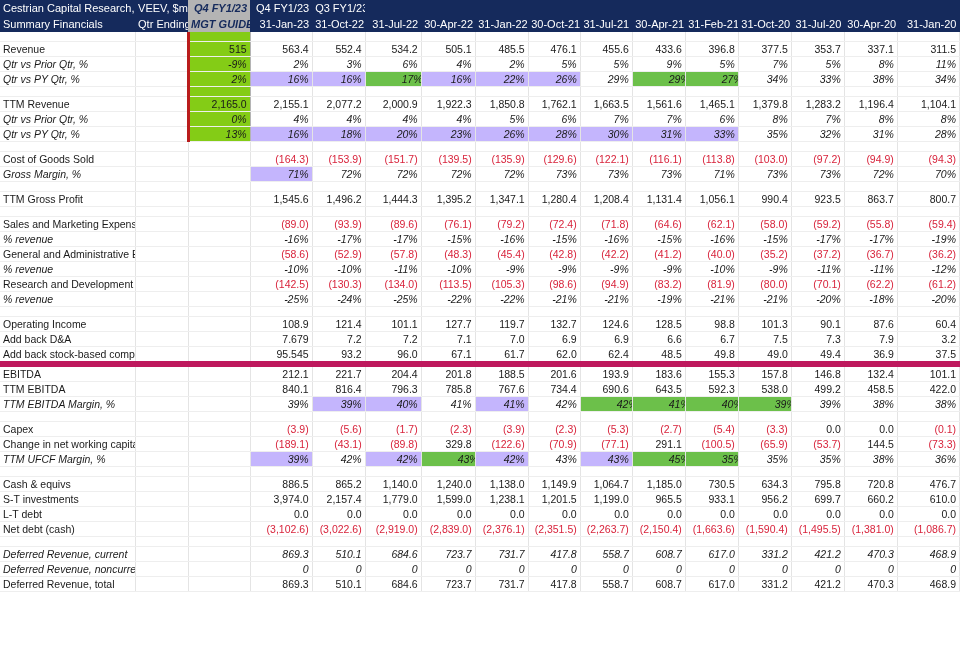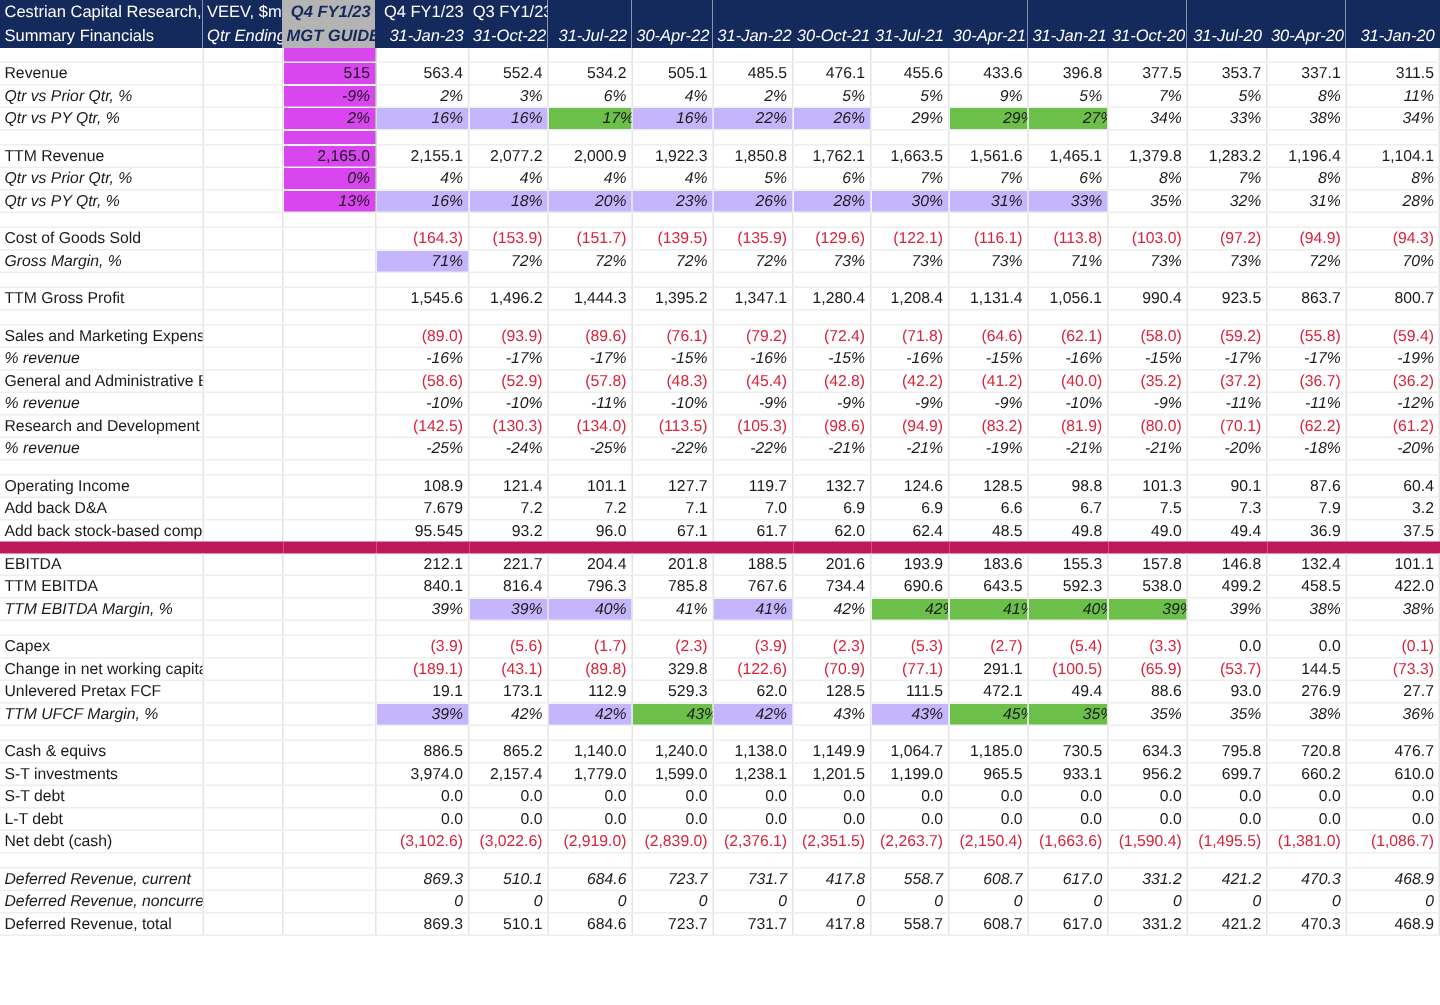--- a/index.html
+++ b/index.html
@@ -1,31 +1,31 @@
 <!DOCTYPE html>
 <html><head>
 <meta charset="utf-8">
 <style>
   html,body{margin:0;padding:0;background:#fff;}
   body{width:960px;height:670px;overflow:hidden;font-family:"Liberation Sans",sans-serif;font-size:10.5px;color:#1a1a1a;position:relative;}
   table{border-collapse:collapse;table-layout:fixed;width:960px;}
   td{padding:0 3px;height:14px;line-height:14px;white-space:nowrap;overflow:hidden;border-right:1px solid #e4e4e4;border-bottom:1px solid #eeeeee;text-align:right;}
   td.lbl{text-align:left;padding-left:3px;}
   td.c2{border-right:1px solid #e4e4e4;}
-  td.g{background:#d946ef;border-left:1px solid #b91c1c;border-right:1px solid #b4b4b4;}
+  td.g{background:#84cc16;border-left:3px solid #b91c1c;border-right:1px solid #b4b4b4;}
   td.g2{border-left:1px solid #666;}
   tr.hdr td{background:#152a5c;color:#fff;height:16px;line-height:16px;border:none;font-size:11px;}
   tr.hdr td.g{background:#b4b4b4;color:#152a5c;font-style:italic;font-weight:bold;}
-  tr.hdr td.it{font-style:italic;}
+  tr.hdr td.it{}
   tr.sp td{height:9px;line-height:9px;}
   .i{font-style:italic;}
   .neg{color:#d8233b;}
   .y{background:#c4b5fd;}
   .gr{background:#6cc04a;padding-left:36px;}
-  tr.tb td{border-top:8px solid #be185d;}
+  tr.tb td{border-top:6px solid #be185d;}
   tr.tb1 td{border-top:1px solid #555;}
 </style>
 </head>
 <body>
 
 <table>
   <colgroup>
     <col style="width:135px">
       <col style="width:53px">
       <col style="width:62px">
@@ -67,21 +67,21 @@
       <td class="it">Qtr Ending</td>
       <td class="g">MGT GUIDE</td>
       <td class="it">31-Jan-23</td>
       <td class="it">31-Oct-22</td>
       <td class="it">31-Jul-22</td>
       <td class="it">30-Apr-22</td>
       <td class="it">31-Jan-22</td>
       <td class="it">30-Oct-21</td>
       <td class="it">31-Jul-21</td>
       <td class="it">30-Apr-21</td>
-      <td class="it">31-Jan-21</td>
+      <td class="it">31-Feb-21</td>
       <td class="it">31-Oct-20</td>
       <td class="it">31-Jul-20</td>
       <td class="it">30-Apr-20</td>
       <td class="it">31-Jan-20</td>
     </tr>
   </thead>
   <tbody id="tbody">
       <tr class="sp">
         <td class="lbl"></td>
         <td></td>
@@ -615,38 +615,20 @@
         <td class="neg">(122.6)</td>
         <td class="neg">(70.9)</td>
         <td class="neg">(77.1)</td>
         <td class="">291.1</td>
         <td class="neg">(100.5)</td>
         <td class="neg">(65.9)</td>
         <td class="neg">(53.7)</td>
         <td class="">144.5</td>
         <td class="neg">(73.3)</td>
       </tr>
-      <tr class="tb1">
-        <td class="lbl">Unlevered Pretax FCF</td>
-        <td class="c2"></td>
-        <td class="g2"></td>
-        <td class="">19.1</td>
-        <td class="">173.1</td>
-        <td class="">112.9</td>
-        <td class="">529.3</td>
-        <td class="">62.0</td>
-        <td class="">128.5</td>
-        <td class="">111.5</td>
-        <td class="">472.1</td>
-        <td class="">49.4</td>
-        <td class="">88.6</td>
-        <td class="">93.0</td>
-        <td class="">276.9</td>
-        <td class="">27.7</td>
-      </tr>
       <tr>
         <td class="lbl i">TTM UFCF Margin, %</td>
         <td class="c2"></td>
         <td class="g2 i"></td>
         <td class="i y">39%</td>
         <td class="i">42%</td>
         <td class="i y">42%</td>
         <td class="i gr">43%</td>
         <td class="i y">42%</td>
         <td class="i">43%</td>
@@ -706,38 +688,20 @@
         <td class="">1,201.5</td>
         <td class="">1,199.0</td>
         <td class="">965.5</td>
         <td class="">933.1</td>
         <td class="">956.2</td>
         <td class="">699.7</td>
         <td class="">660.2</td>
         <td class="">610.0</td>
       </tr>
       <tr>
-        <td class="lbl">S-T debt</td>
-        <td class="c2"></td>
-        <td class="g2"></td>
-        <td class="">0.0</td>
-        <td class="">0.0</td>
-        <td class="">0.0</td>
-        <td class="">0.0</td>
-        <td class="">0.0</td>
-        <td class="">0.0</td>
-        <td class="">0.0</td>
-        <td class="">0.0</td>
-        <td class="">0.0</td>
-        <td class="">0.0</td>
-        <td class="">0.0</td>
-        <td class="">0.0</td>
-        <td class="">0.0</td>
-      </tr>
-      <tr>
         <td class="lbl">L-T debt</td>
         <td class="c2"></td>
         <td class="g2"></td>
         <td class="">0.0</td>
         <td class="">0.0</td>
         <td class="">0.0</td>
         <td class="">0.0</td>
         <td class="">0.0</td>
         <td class="">0.0</td>
         <td class="">0.0</td>

